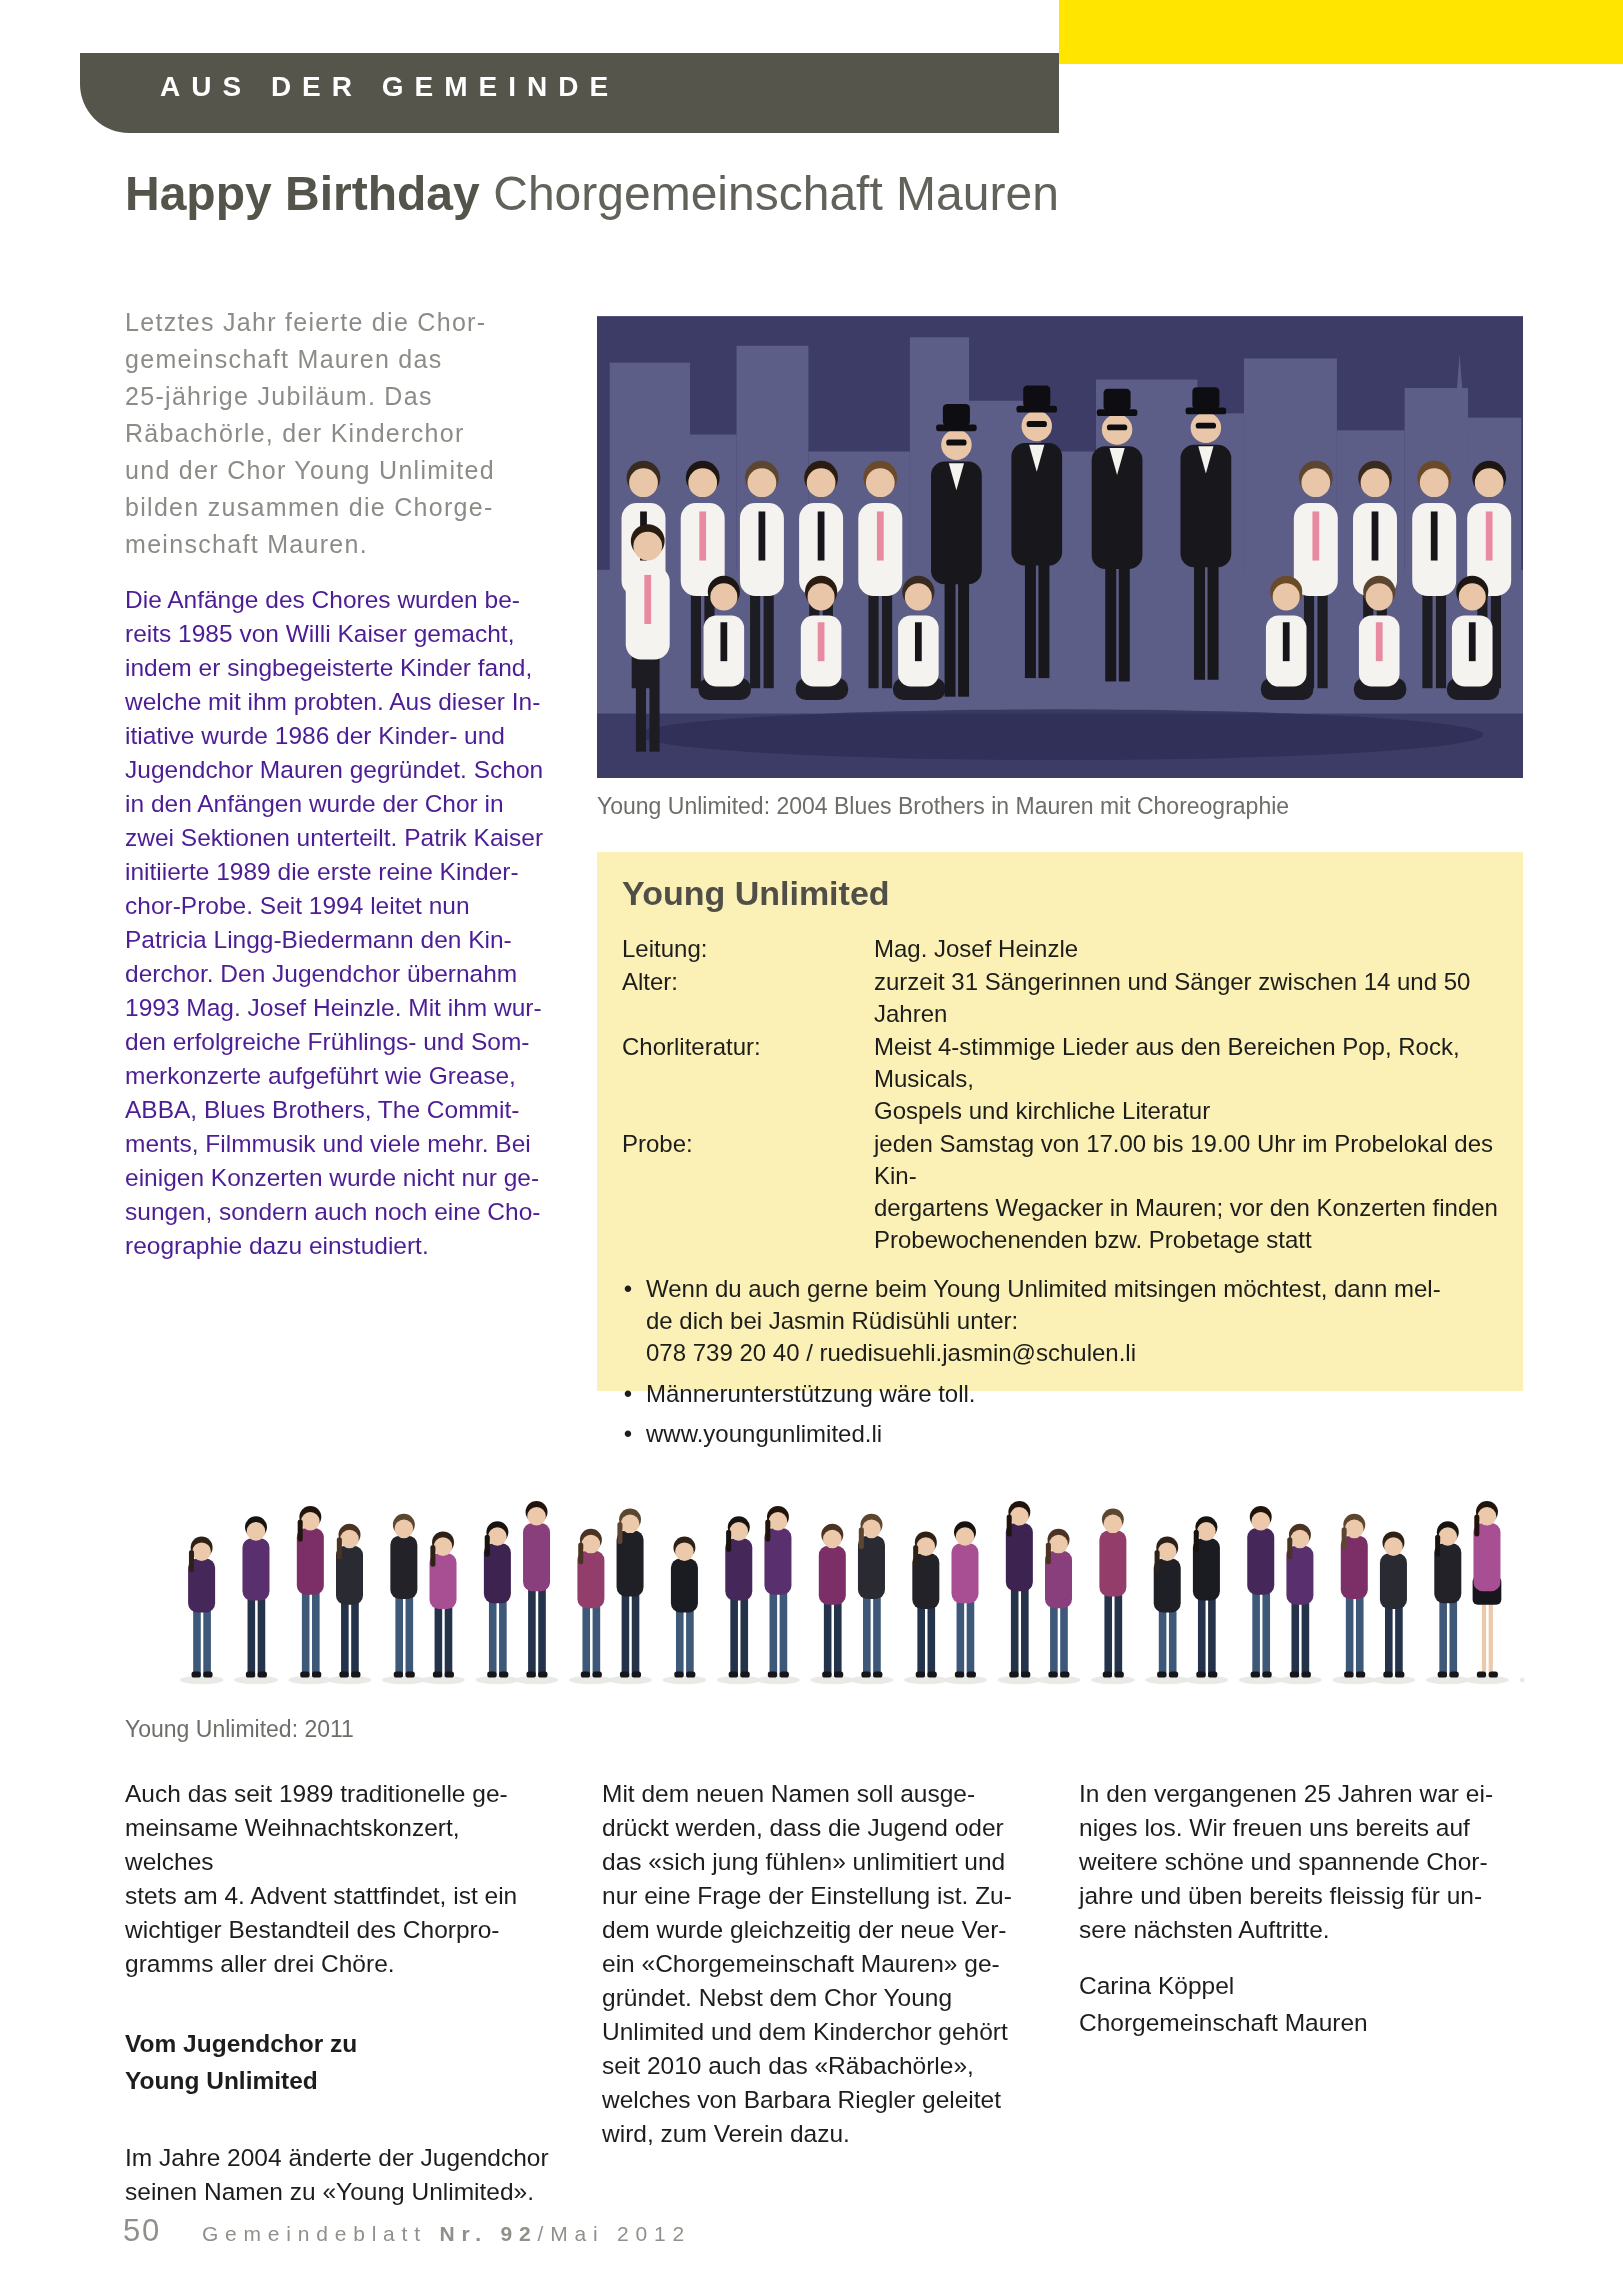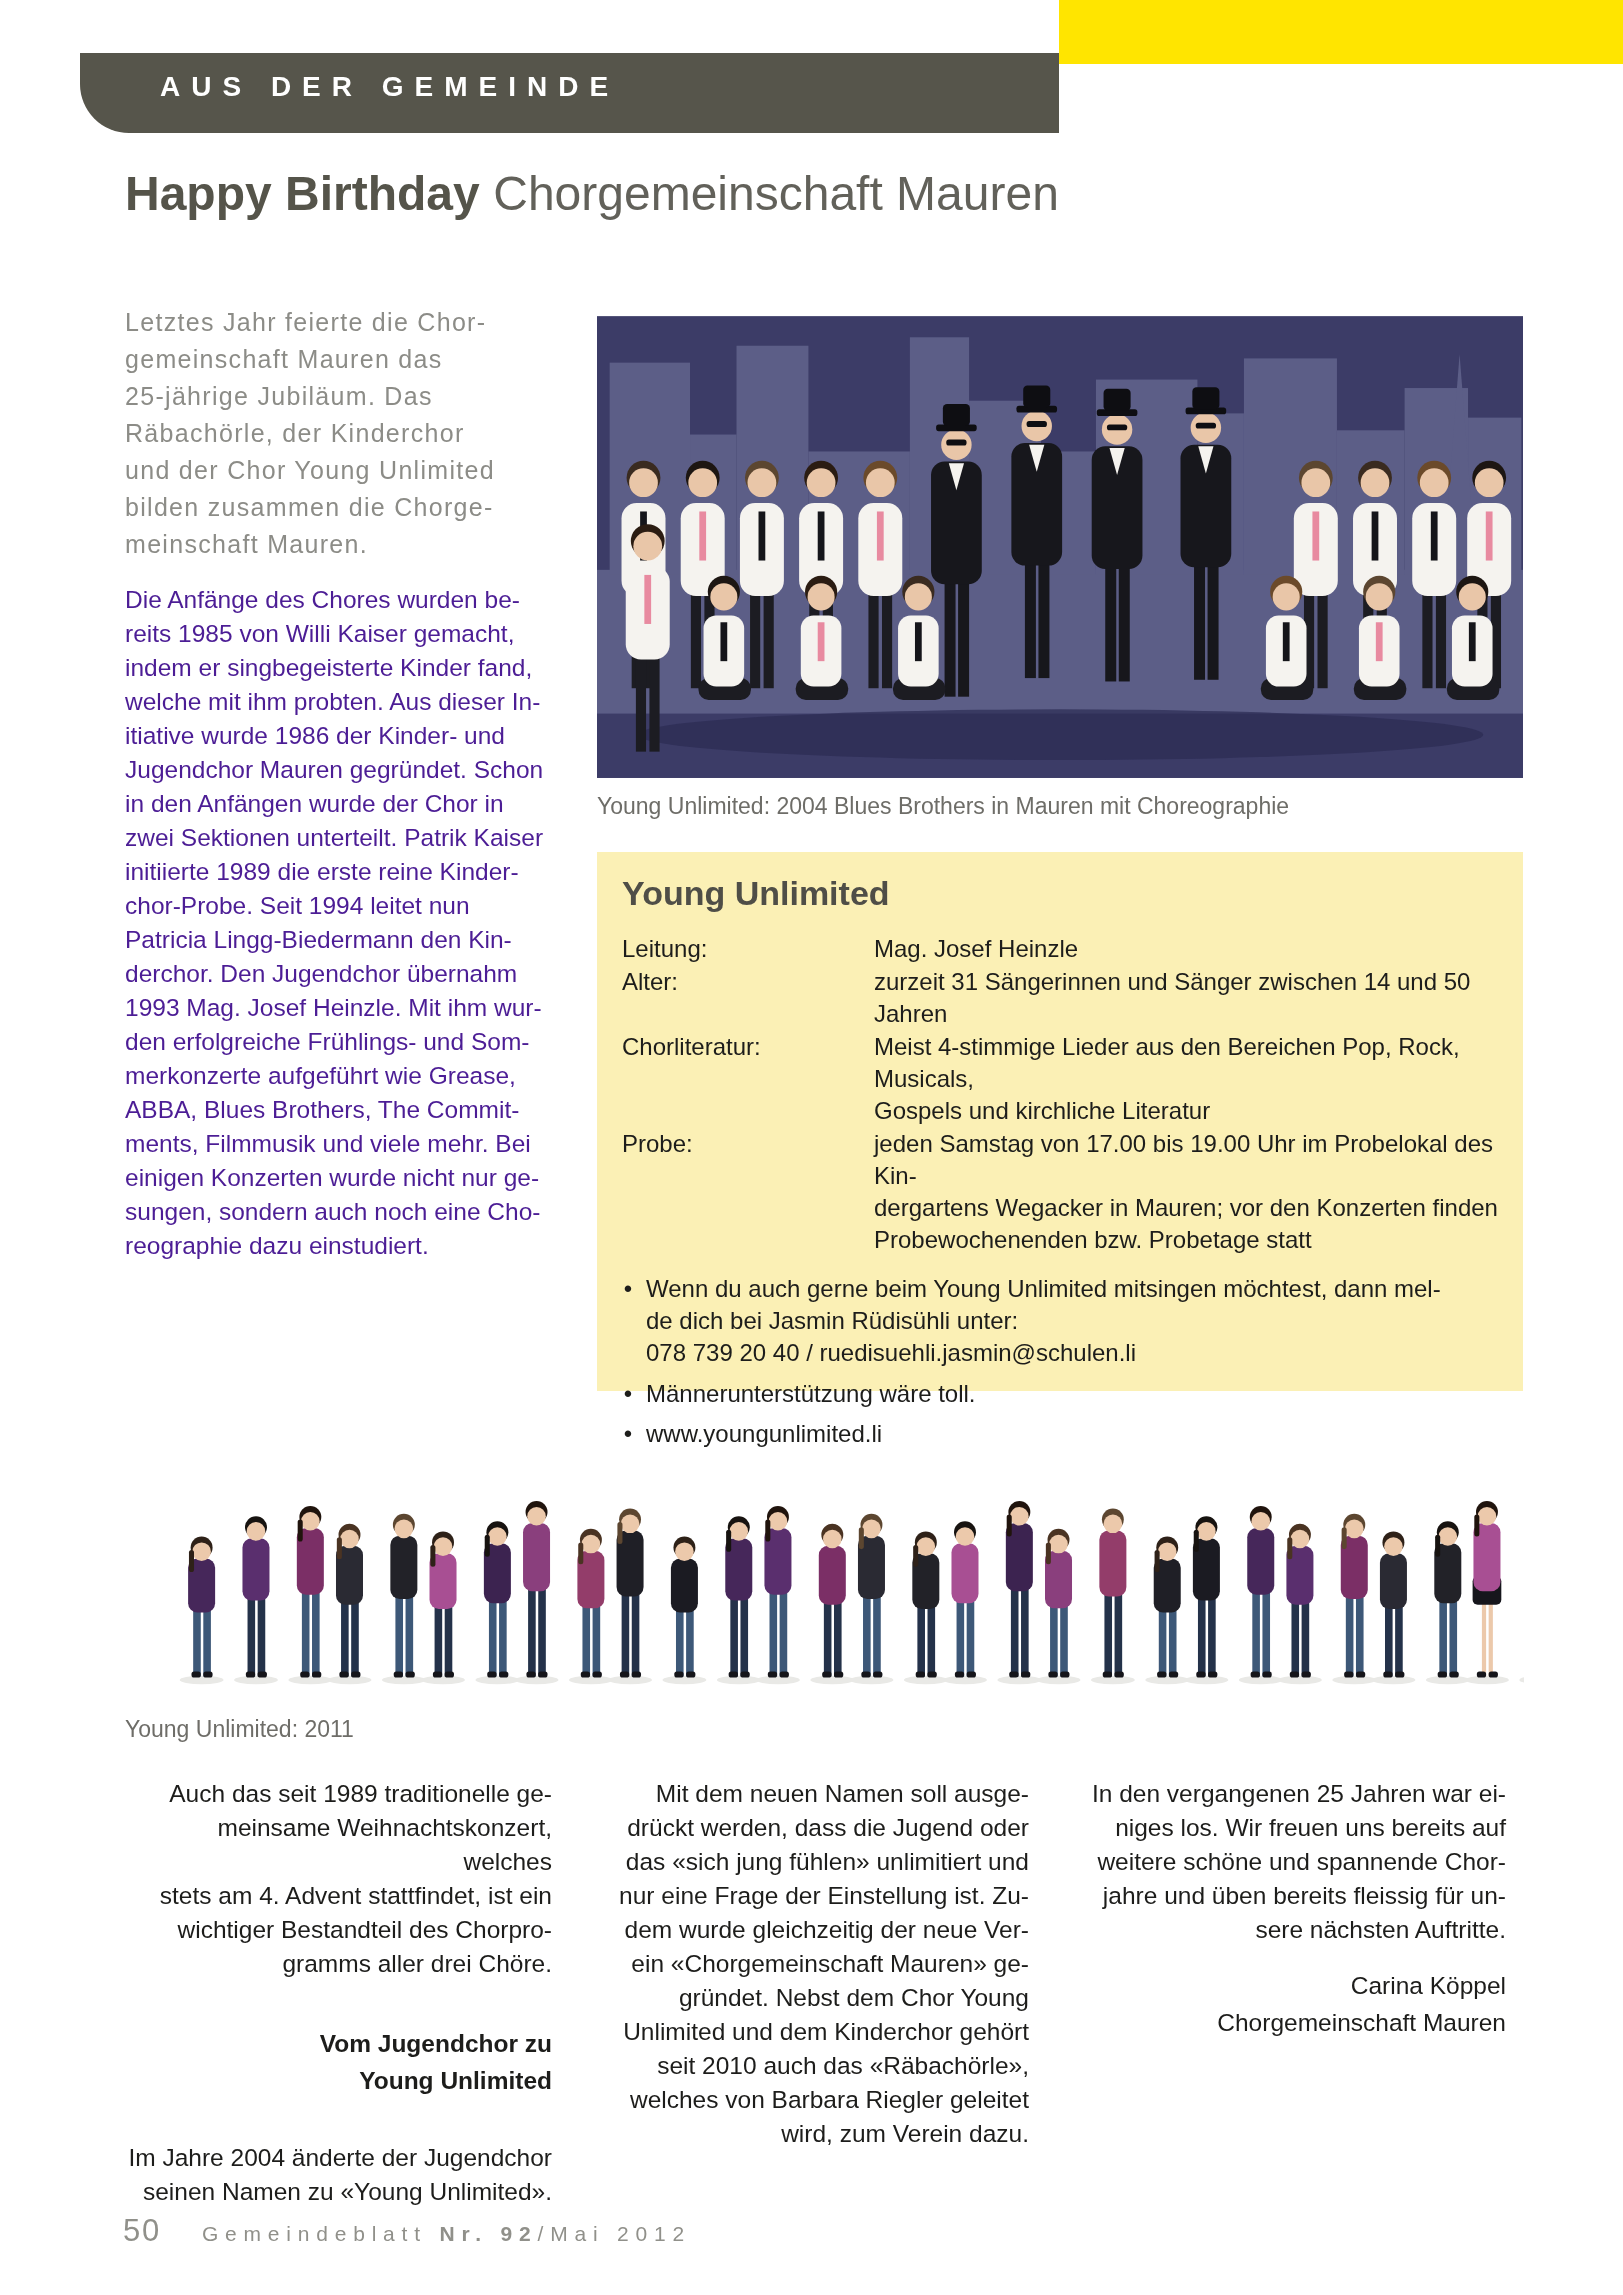--- a/index.html
+++ b/index.html
@@ -31,21 +31,21 @@
   .ib-rows{display:grid;grid-template-columns:252px 1fr;row-gap:1px;font-size:24px;line-height:32px;}
   .ib-bullets{list-style:none;margin:17px 0 0 0;padding:0;font-size:24px;line-height:32px;}
   .ib-bullets li{position:relative;padding-left:24px;margin-bottom:8.5px;}
   .ib-bullets li::before{content:"•";position:absolute;left:1.7px;top:0;}
 
   
   .photo2{position:absolute;left:93px;top:1447px;width:1431px;height:249px;}
   .caption2{position:absolute;left:125px;top:1716px;font-size:23px;color:#6e6d68;}
 
   
-  .cols{position:absolute;left:125px;top:1777px;width:1381px;display:grid;grid-template-columns:427px 427px 427px;column-gap:50px;font-size:24.5px;line-height:34px;text-align:right;}
+  .cols{position:absolute;left:125px;top:1777px;width:1381px;display:grid;grid-template-columns:427px 427px 427px;column-gap:50px;font-size:24.5px;line-height:34px;}
   .cols .subhead{font-weight:bold;line-height:37px;margin:44px 0 0 0;white-space:pre-line;}
   .cols .p2{margin-top:42px;}
   .cols .sig{margin-top:20px;line-height:37px;white-space:pre-line;}
 
   
   .footer{position:absolute;left:123px;top:2213px;color:#90908a;}
   .footer .pagenum{font-size:31px;letter-spacing:1.7px;vertical-align:baseline;}
   .footer .pub{font-size:21px;letter-spacing:6.8px;margin-left:41px;}
   .footer .bold{font-weight:bold;}
 </style>

